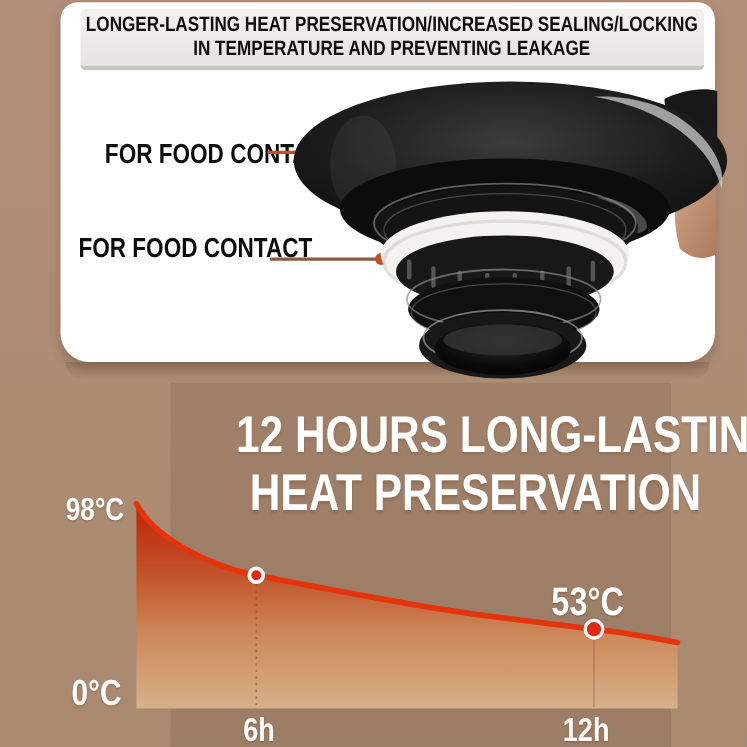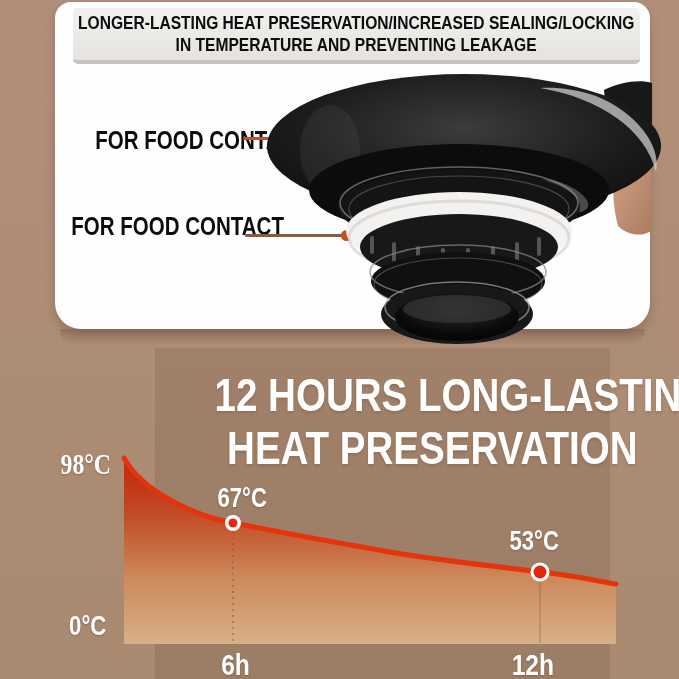--- a/index.html
+++ b/index.html
@@ -44,24 +44,24 @@
   .ldot2{left:341px;top:230px;background:#cb4a1e;}
 
   
   .dark-rect{left:155px;top:348px;width:455px;height:331px;background:rgba(62,40,26,0.12);}
   .big-title{left:160px;top:368px;width:545px;text-align:center;color:#ffffff;
     font-weight:bold;text-shadow:0 2px 3px rgba(80,40,20,0.18);}
   .big-title .ln{display:block;font-size:47px;line-height:53px;}
 
   .chart-label{color:#ffffff;font-weight:bold;text-align:center;
     text-shadow:0 1px 2px rgba(80,40,20,0.35);}
-  .lab98 {left:46px; top:448px;width:80px;font-size:29px;font-family:Liberation Serif, serif;}
+  .lab98 {left:46px; top:448px;width:80px;font-size:29px;}
   .lab67 {left:202px;top:483px;width:80px;font-size:27px;}
-  .lab53 {left:494px;top:526px;width:80px;font-size:27px;}
-  .lab0  {left:48px; top:611px;width:80px;font-size:27px;}
+  .lab53 {left:494px;top:526px;width:80px;font-size:36px;}
+  .lab0  {left:48px; top:611px;width:80px;font-size:33px;}
   .lab6h {left:196px;top:648px;width:80px;font-size:30px;}
   .lab12h{left:493px;top:648px;width:80px;font-size:30px;}
 </style>
 </head>
 <body>
 
 <div id="canvas">
 
   <div class="abs card"></div>
   <div class="abs card-shadow"></div>
@@ -150,19 +150,18 @@
     <path fill="url(#areaG)" d="M124,458 C142,492 196,516 233,523 C285,533 320,540 390,552 C450,562 495,566 540,572 C572,575 602,582 616,584 L616,644 L124,644 Z"></path>
     <path fill="none" stroke="#e5330c" stroke-width="5" stroke-linecap="round" d="M124,458 C142,492 196,516 233,523 C285,533 320,540 390,552 C450,562 495,566 540,572 C572,575 602,582 616,584"></path>
     <path d="M233,531 L233,643" stroke="rgba(125,72,44,0.55)" stroke-width="1.5" stroke-dasharray="2 4" fill="none"></path>
     <path d="M540,580 L540,643" stroke="rgba(125,80,55,0.5)" stroke-width="1" fill="none"></path>
     <circle cx="233" cy="523" r="8" fill="#ffffff"></circle>
     <circle cx="233" cy="523" r="4.5" fill="#e02812"></circle>
     <circle cx="540" cy="572" r="8" fill="#e02812" stroke="#ffffff" stroke-width="3"></circle>
   </svg>
 
   <div class="abs chart-label lab98"><span class="cond">98°C</span></div>
-  <div class="abs chart-label lab67"><span class="cond">67°C</span></div>
   <div class="abs chart-label lab53"><span class="cond">53°C</span></div>
   <div class="abs chart-label lab0"><span class="cond">0°C</span></div>
   <div class="abs chart-label lab6h"><span class="cond">6h</span></div>
   <div class="abs chart-label lab12h"><span class="cond">12h</span></div>
 
 </div>
 
 </body></html>

